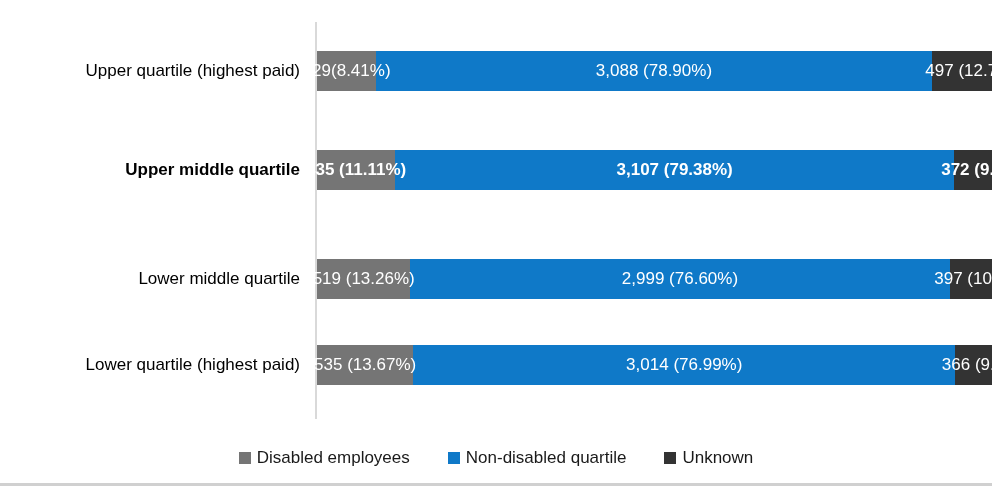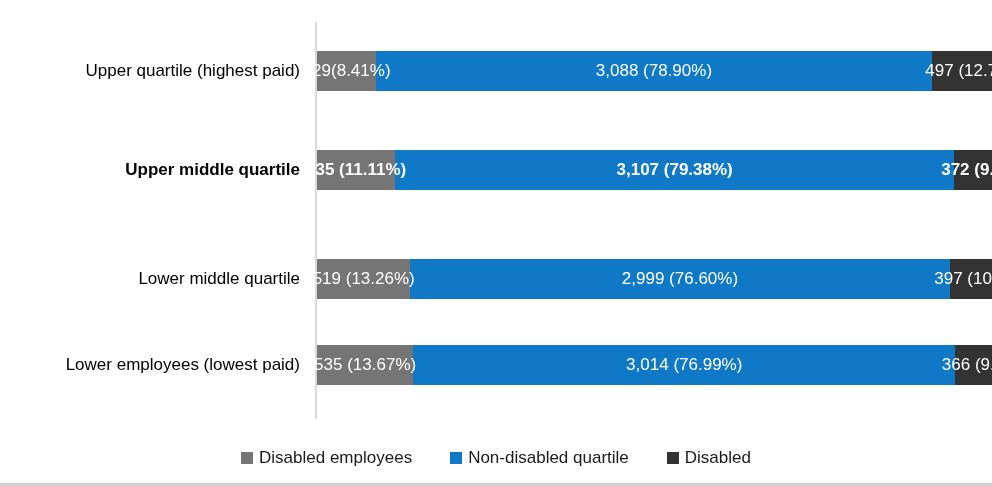--- a/index.html
+++ b/index.html
@@ -176,21 +176,21 @@
         <div class="seg seg-disabled" style="left: 0px; width: 93.3504px; background: rgb(117, 117, 117);"></div>
         <div class="seg seg-nondisabled" style="left: 93.3504px; width: 539.264px; background: rgb(15, 121, 200);"></div>
         <div class="seg seg-unknown" style="left: 632.614px; width: 71.3856px; background: rgb(51, 51, 51);"></div>
         <div class="seg-label" style="left: 0px; width: 0px; transform: translateX(46.6752px); overflow: visible; text-align: center; display: flex; align-items: center; justify-content: center;">519 (13.26%)</div>
         <div class="seg-label" style="left: 0px; width: 0px; transform: translateX(362.982px); overflow: visible; text-align: center; display: flex; align-items: center; justify-content: center;">2,999 (76.60%)</div>
         <div class="seg-label" style="left: 0px; width: 0px; transform: translateX(668.307px); overflow: visible; text-align: center; display: flex; align-items: center; justify-content: center;">397 (10.14%)</div>
       </div>
     </div>
 
     <div class="cat-row r3">
-      <div class="cat-label">Lower employees (lowest paid)</div>
+      <div class="cat-label">Lower quartile (highest paid)</div>
       <div class="bar-track">
         <div class="seg seg-disabled" style="left: 0px; width: 96.2368px; background: rgb(117, 117, 117);"></div>
         <div class="seg seg-nondisabled" style="left: 96.2368px; width: 542.01px; background: rgb(15, 121, 200);"></div>
         <div class="seg seg-unknown" style="left: 638.246px; width: 65.7536px; background: rgb(51, 51, 51);"></div>
         <div class="seg-label" style="left: 0px; width: 0px; transform: translateX(48.1184px); overflow: visible; text-align: center; display: flex; align-items: center; justify-content: center;">535 (13.67%)</div>
         <div class="seg-label" style="left: 0px; width: 0px; transform: translateX(367.242px); overflow: visible; text-align: center; display: flex; align-items: center; justify-content: center;">3,014 (76.99%)</div>
         <div class="seg-label" style="left: 0px; width: 0px; transform: translateX(671.123px); overflow: visible; text-align: center; display: flex; align-items: center; justify-content: center;">366 (9.35%)</div>
       </div>
     </div>
 
@@ -200,19 +200,19 @@
     <div class="legend-item">
       <span class="legend-swatch" style="background: rgb(117, 117, 117);"></span>
       <span class="legend-text">Disabled employees</span>
     </div>
     <div class="legend-item">
       <span class="legend-swatch" style="background: rgb(15, 121, 200);"></span>
       <span class="legend-text">Non-disabled quartile</span>
     </div>
     <div class="legend-item">
       <span class="legend-swatch" style="background: rgb(51, 51, 51);"></span>
-      <span class="legend-text">Disabled</span>
+      <span class="legend-text">Unknown</span>
     </div>
   </div>
 
   <div class="bottom-rule"></div>
 
 </div>
 
 </body></html>

